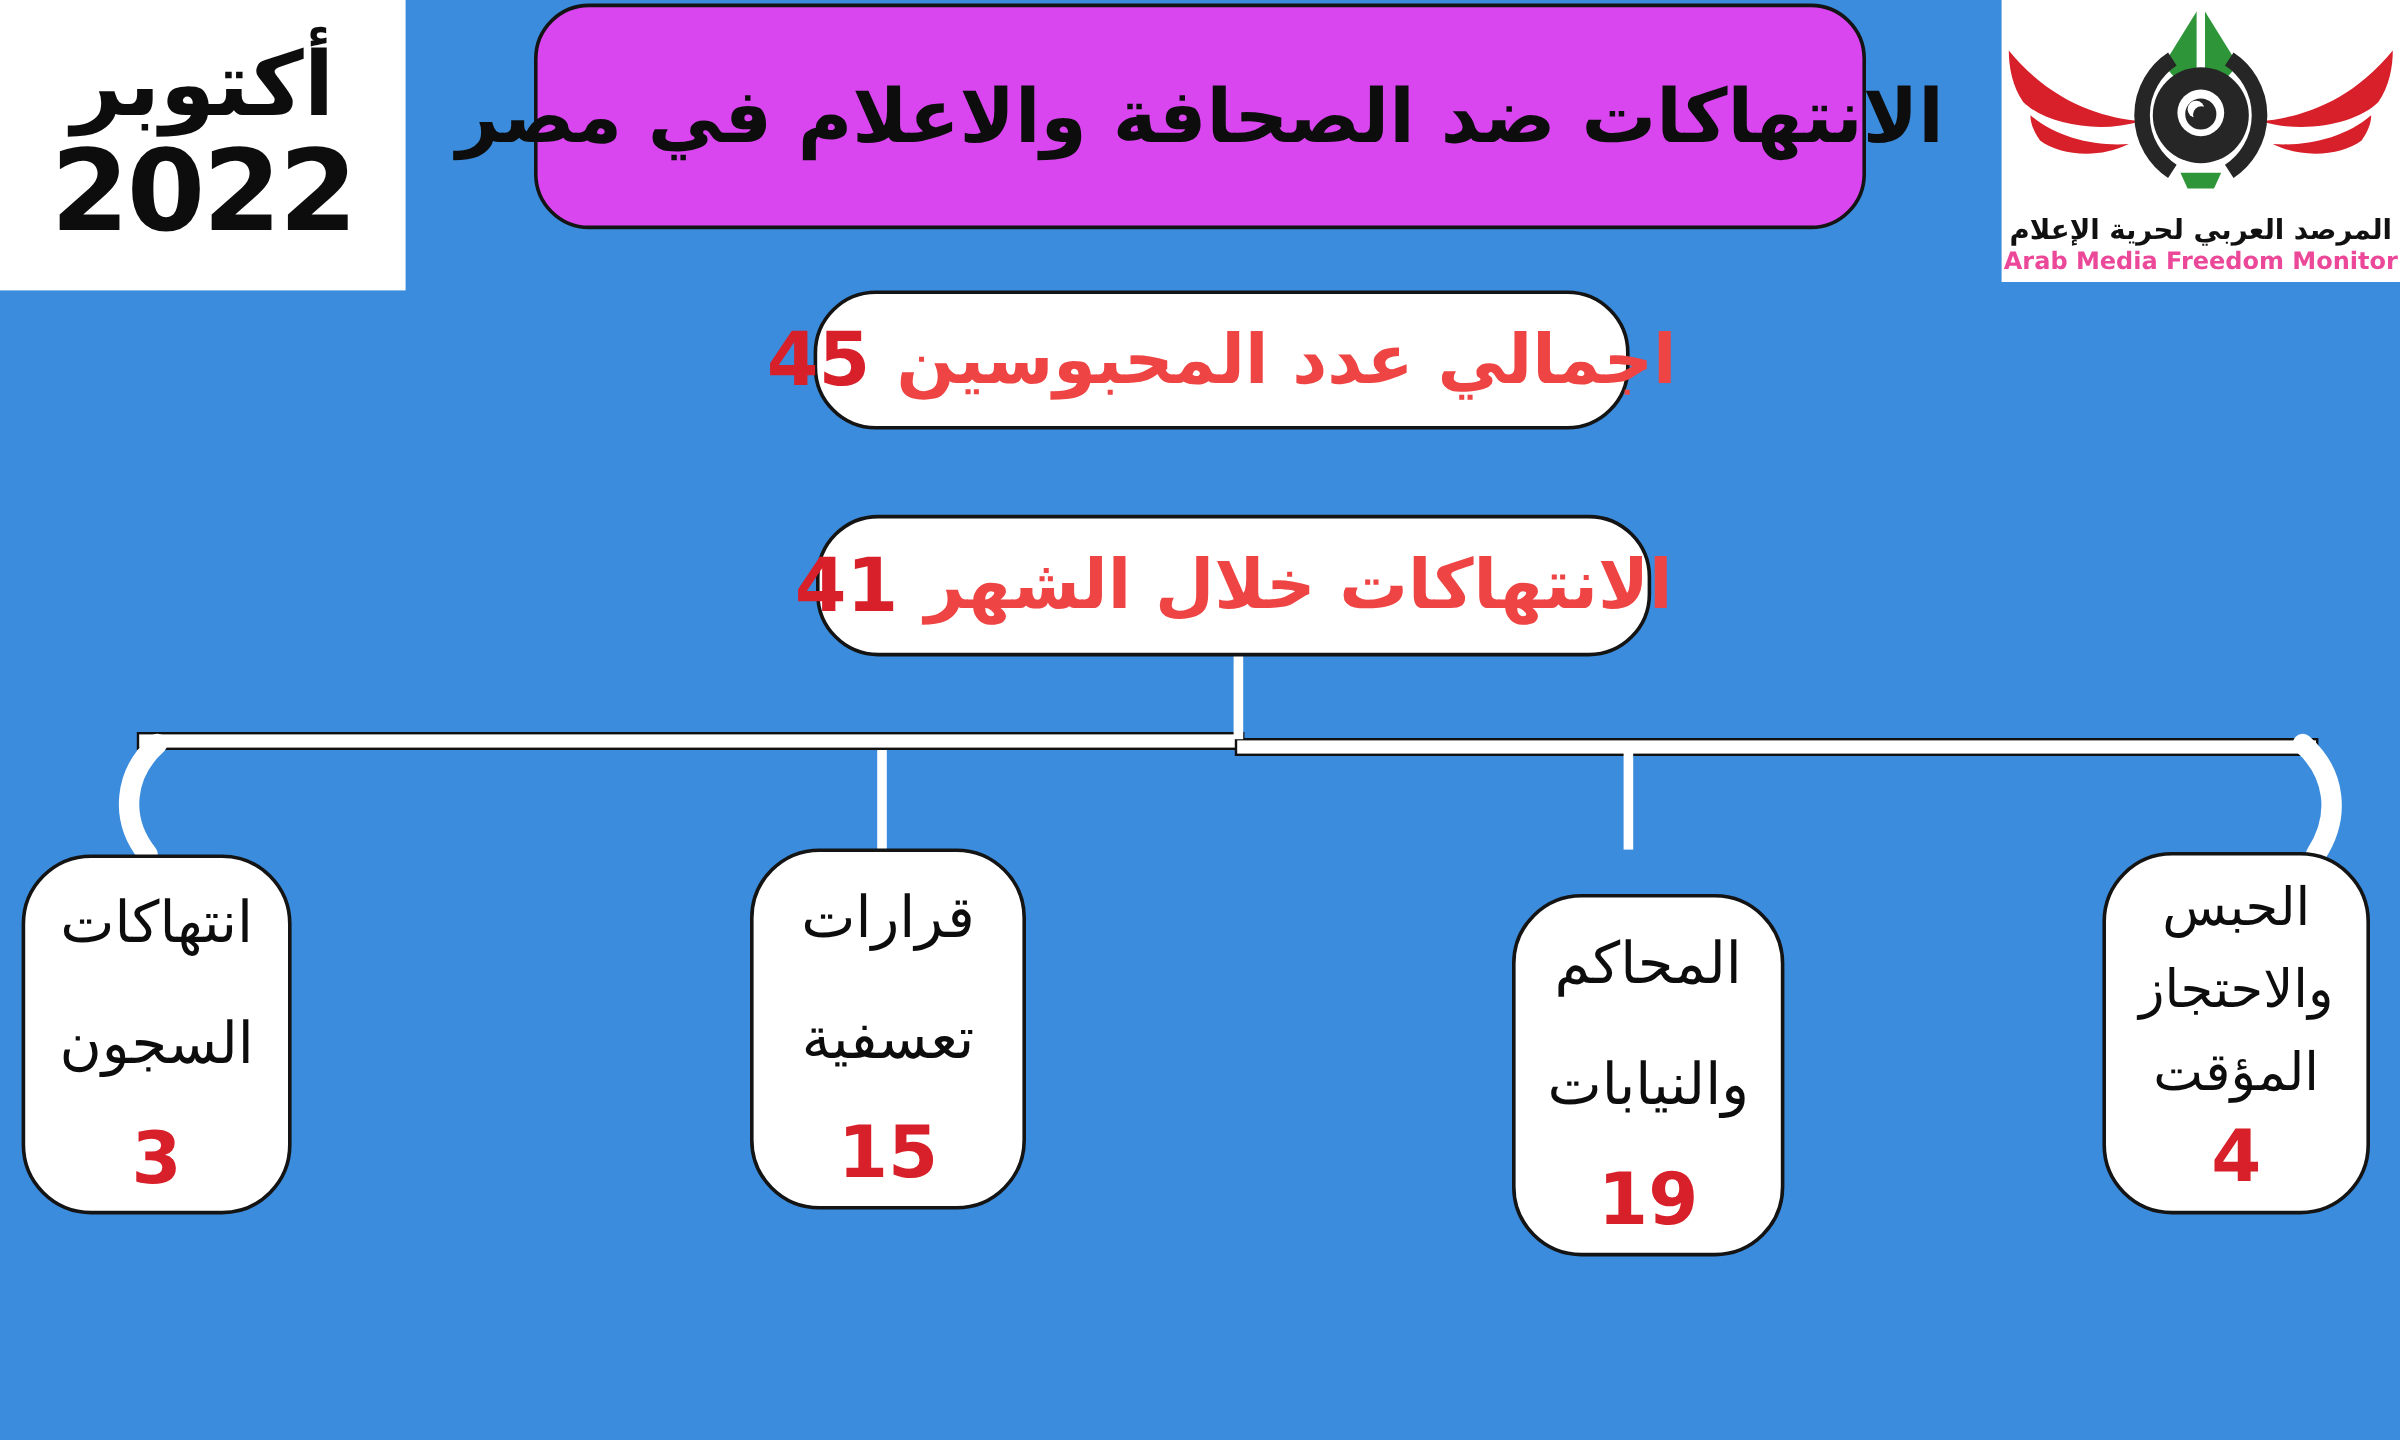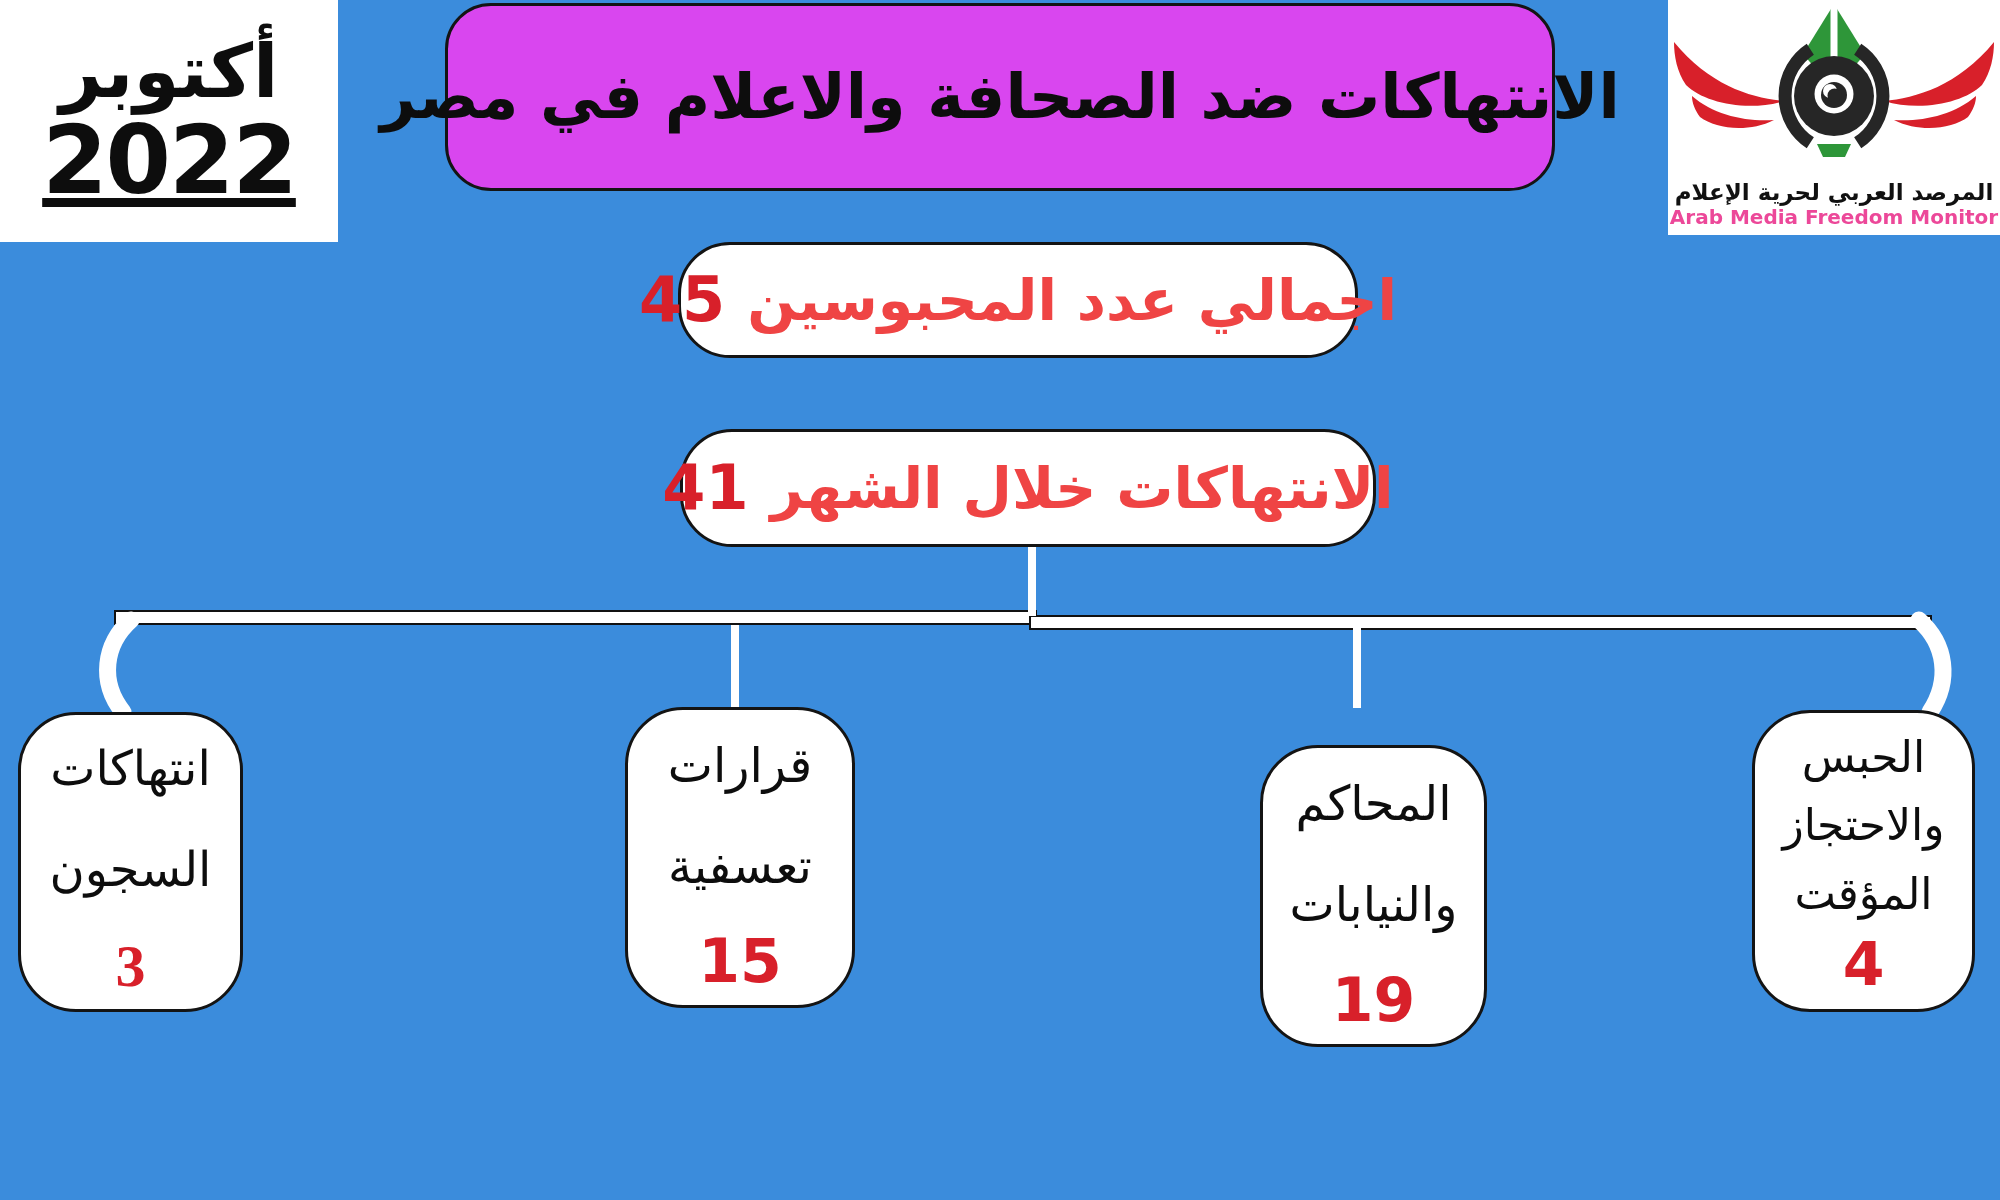--- a/index.html
+++ b/index.html
@@ -21,21 +21,21 @@
     width: 338px; height: 242px;
     background: #ffffff;
     display: flex;
     flex-direction: column;
     align-items: center;
     justify-content: center;
     gap: 6px;
     color: #0d0d0d;
   }
   .date-month { font-size: 74px; font-weight: bold; line-height: 1; }
-  .date-year  { font-size: 94px; font-weight: bold; line-height: 1; letter-spacing: -2px; text-decoration: underline; }
+  .date-year  { font-size: 94px; font-weight: bold; line-height: 1; letter-spacing: -2px; }
 
   
   .title-box {
     position: absolute;
     left: 445px; top: 3px;
     width: 1110px; height: 188px;
     background: #d946ef;
     border: 3px solid #141414;
     border-radius: 46px;
     display: flex;
@@ -186,21 +186,21 @@
   <div class="pill pill-total">
     <span class="pill-label">اجمالي عدد المحبوسين</span>
     <span class="pill-num">45</span>
   </div>
 
   <div class="pill pill-violations">
     <span class="pill-label">الانتهاكات خلال الشهر</span>
     <span class="pill-num">41</span>
   </div>
 
-  <div class="cat" style="left:18px; top:712px; width:225px; height:300px;font-family:Liberation Serif, serif;">
+  <div class="cat" style="left:18px; top:712px; width:225px; height:300px;">
     <div class="cat-line">انتهاكات</div>
     <div class="cat-line">السجون</div>
     <div class="cat-num">3</div>
   </div>
 
   <div class="cat" style="left:625px; top:707px; width:230px; height:301px;">
     <div class="cat-line">قرارات</div>
     <div class="cat-line">تعسفية</div>
     <div class="cat-num">15</div>
   </div>

